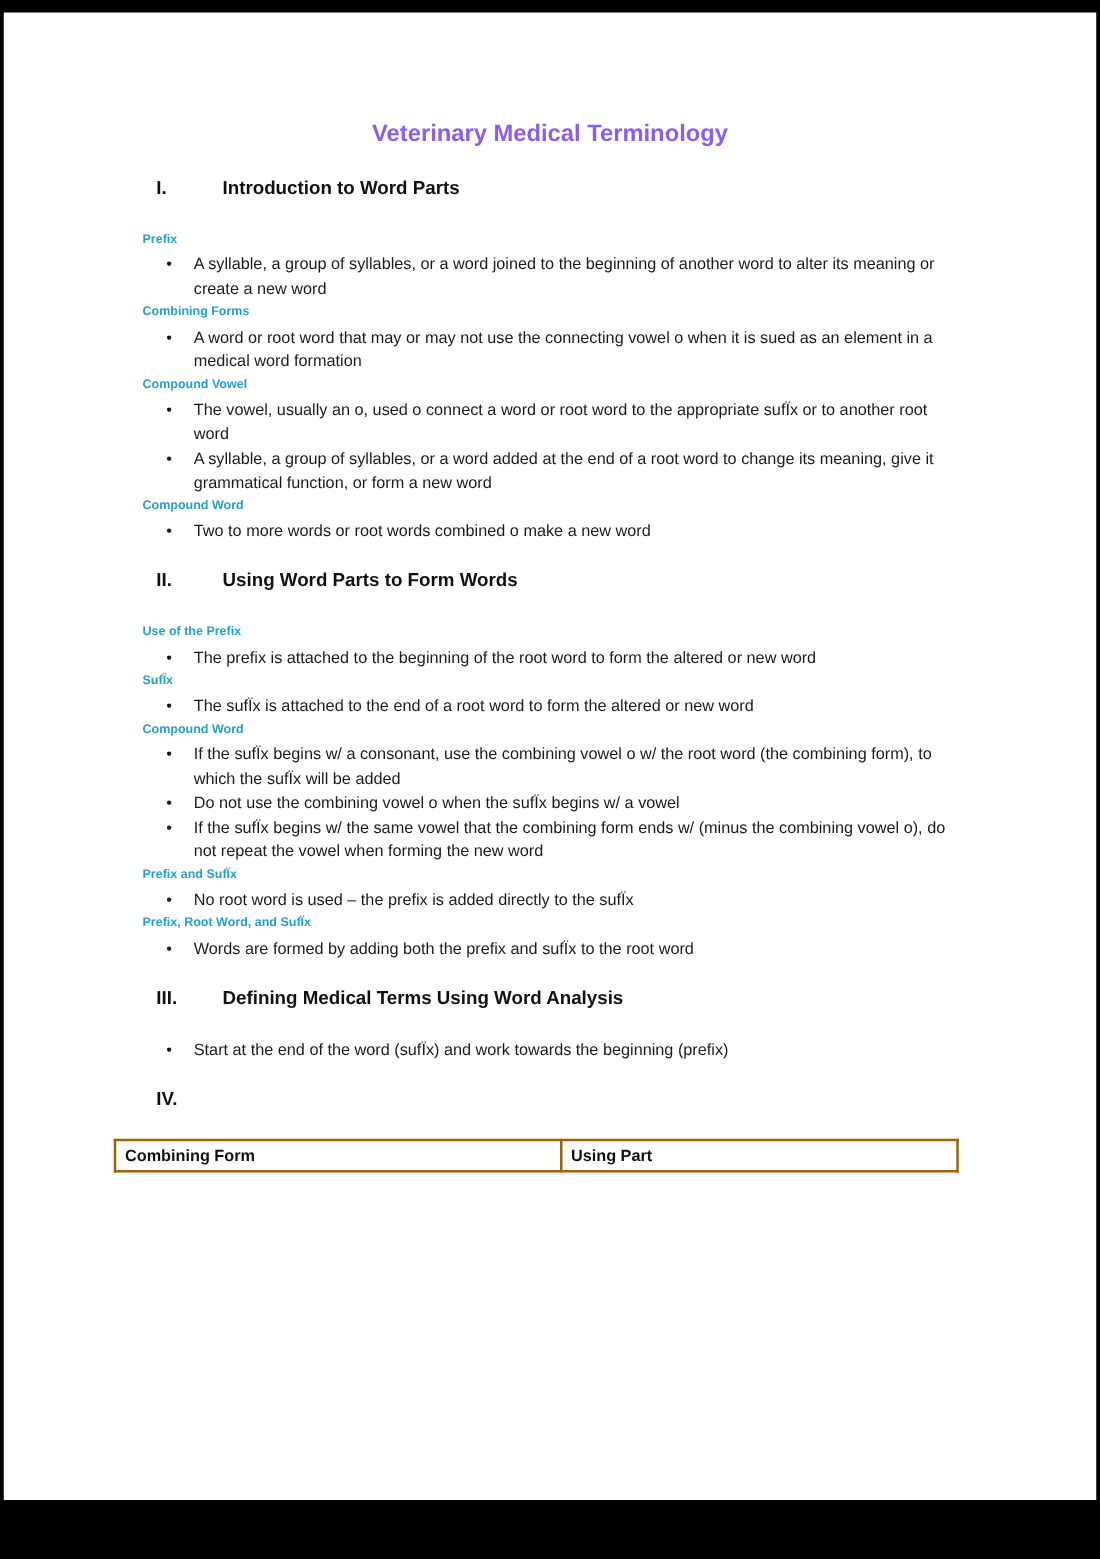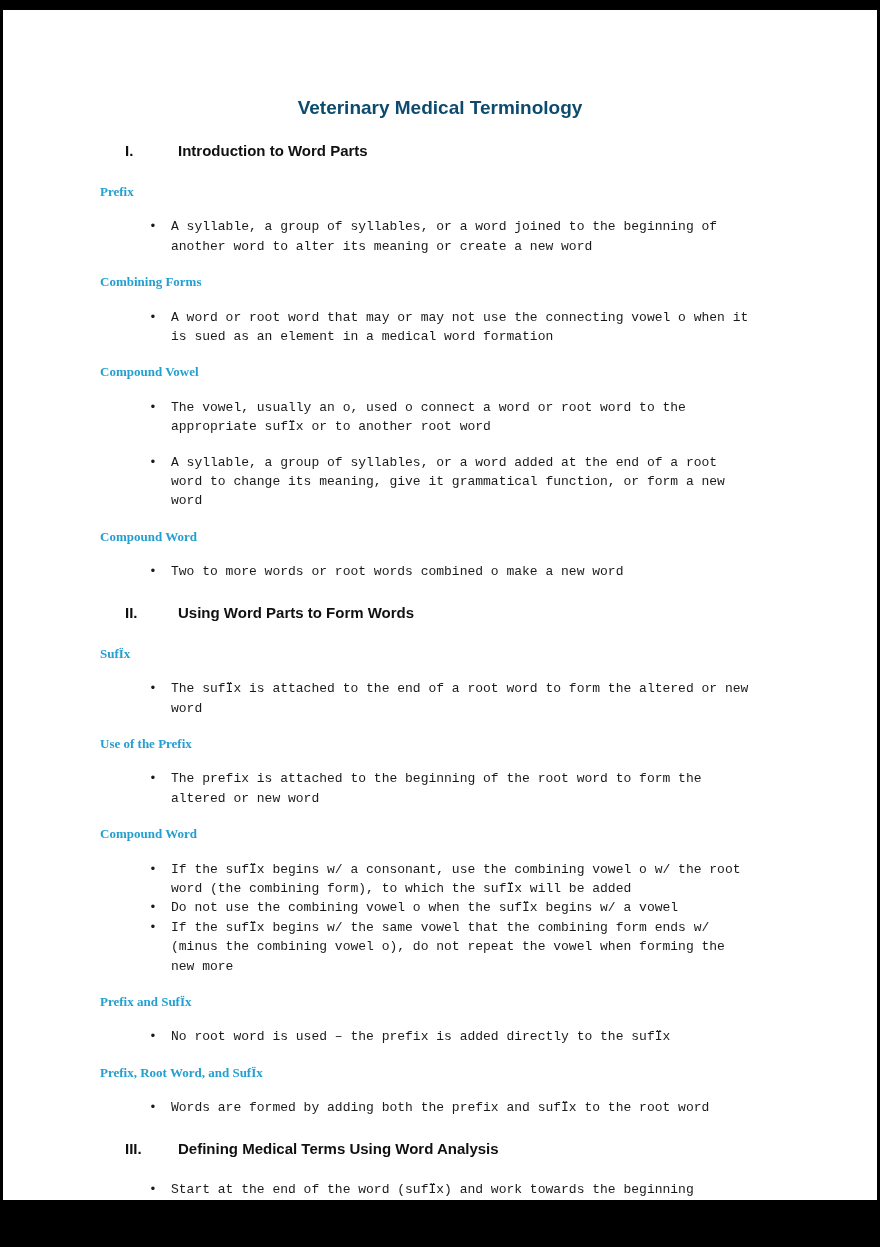--- a/index.html
+++ b/index.html
@@ -19,51 +19,49 @@
     background: #ffffff;
     overflow: hidden;
     color: #111;
   }
   .doc-title {
     margin: 86px 0 9px 0;
     text-align: center;
     font-size: 19px;
     line-height: 24px;
     font-weight: bold;
-    color: #0c4a6e;
+    color: #8b5cf6;
   }
   .content {
     margin-left: 88px;
     width: 676px;
   }
   .section-heading {
     display: flex;
     margin: 21px 0 21px 34px;
     font-size: 15px;
     line-height: 20px;
     font-weight: bold;
     color: #101010;
   }
   .section-heading .numeral {
     width: 53px;
     flex: 0 0 53px;
   }
   .term {
-    margin-left: 9px;
-    font-size: 13px;
+    margin-left: 23px;
+    font-size: 10px;
     line-height: 19.4px;
     font-weight: bold;
     color: var(--accent, #239FD0);
-    font-family: Liberation Serif, serif;
   }
   ul.bullets {
     list-style: none;
-    margin: 16px;
+    margin: 0;
     padding: 0;
-    font-family: Liberation Mono, monospace;
   }
   li.bullet {
     position: relative;
     padding-left: 64px;
     font-size: 13px;
     line-height: 19.4px;
     color: #1a1a1a;
   }
   li.bullet .dot {
     position: absolute;
@@ -72,21 +70,21 @@
     color: #1a1a1a;
   }
   li.bullet .dot::before { content: "\2022"; }
   table.body-table {
     margin-top: 13px;
     width: 676px;
     border-collapse: collapse;
     table-layout: fixed;
   }
   table.body-table th {
-    border: 6px solid #a16207;
+    border: 2px solid #a16207;
     font-size: 13px;
     font-weight: bold;
     text-align: left;
     color: #101010;
     height: 21px;
     padding: 1px 4px 1px 7px;
     vertical-align: middle;
   }
   table.body-table th:first-child { width: 51%; }
 </style>
@@ -140,41 +138,41 @@
 </div>
   </div>
 
   <div class="section">
     <div class="section-heading">
       <span class="numeral">II.</span>
       <span class="heading-text">Using Word Parts to Form Words</span>
     </div>
     <div class="entries">
   <div class="entry">
+    <div class="term">Use of the Prefix</div>
+    <ul class="bullets">
+  <li class="bullet"><span class="dot"></span><span class="bullet-text">The prefix is attached to the beginning of the root word to form the altered or new word</span></li>
+</ul>
+  </div>
+
+  <div class="entry">
     <div class="term">SufÏx</div>
     <ul class="bullets">
   <li class="bullet"><span class="dot"></span><span class="bullet-text">The sufÏx is attached to the end of a root word to form the altered or new word</span></li>
 </ul>
   </div>
 
   <div class="entry">
-    <div class="term">Use of the Prefix</div>
-    <ul class="bullets">
-  <li class="bullet"><span class="dot"></span><span class="bullet-text">The prefix is attached to the beginning of the root word to form the altered or new word</span></li>
-</ul>
-  </div>
-
-  <div class="entry">
     <div class="term">Compound Word</div>
     <ul class="bullets">
   <li class="bullet"><span class="dot"></span><span class="bullet-text">If the sufÏx begins w/ a consonant, use the combining vowel o w/ the root word (the combining form), to which the sufÏx will be added</span></li>
 
   <li class="bullet"><span class="dot"></span><span class="bullet-text">Do not use the combining vowel o when the sufÏx begins w/ a vowel</span></li>
 
-  <li class="bullet"><span class="dot"></span><span class="bullet-text">If the sufÏx begins w/ the same vowel that the combining form ends w/ (minus the combining vowel o), do not repeat the vowel when forming the new more</span></li>
+  <li class="bullet"><span class="dot"></span><span class="bullet-text">If the sufÏx begins w/ the same vowel that the combining form ends w/ (minus the combining vowel o), do not repeat the vowel when forming the new word</span></li>
 </ul>
   </div>
 
   <div class="entry">
     <div class="term">Prefix and SufÏx</div>
     <ul class="bullets">
   <li class="bullet"><span class="dot"></span><span class="bullet-text">No root word is used – the prefix is added directly to the sufÏx</span></li>
 </ul>
   </div>
 

